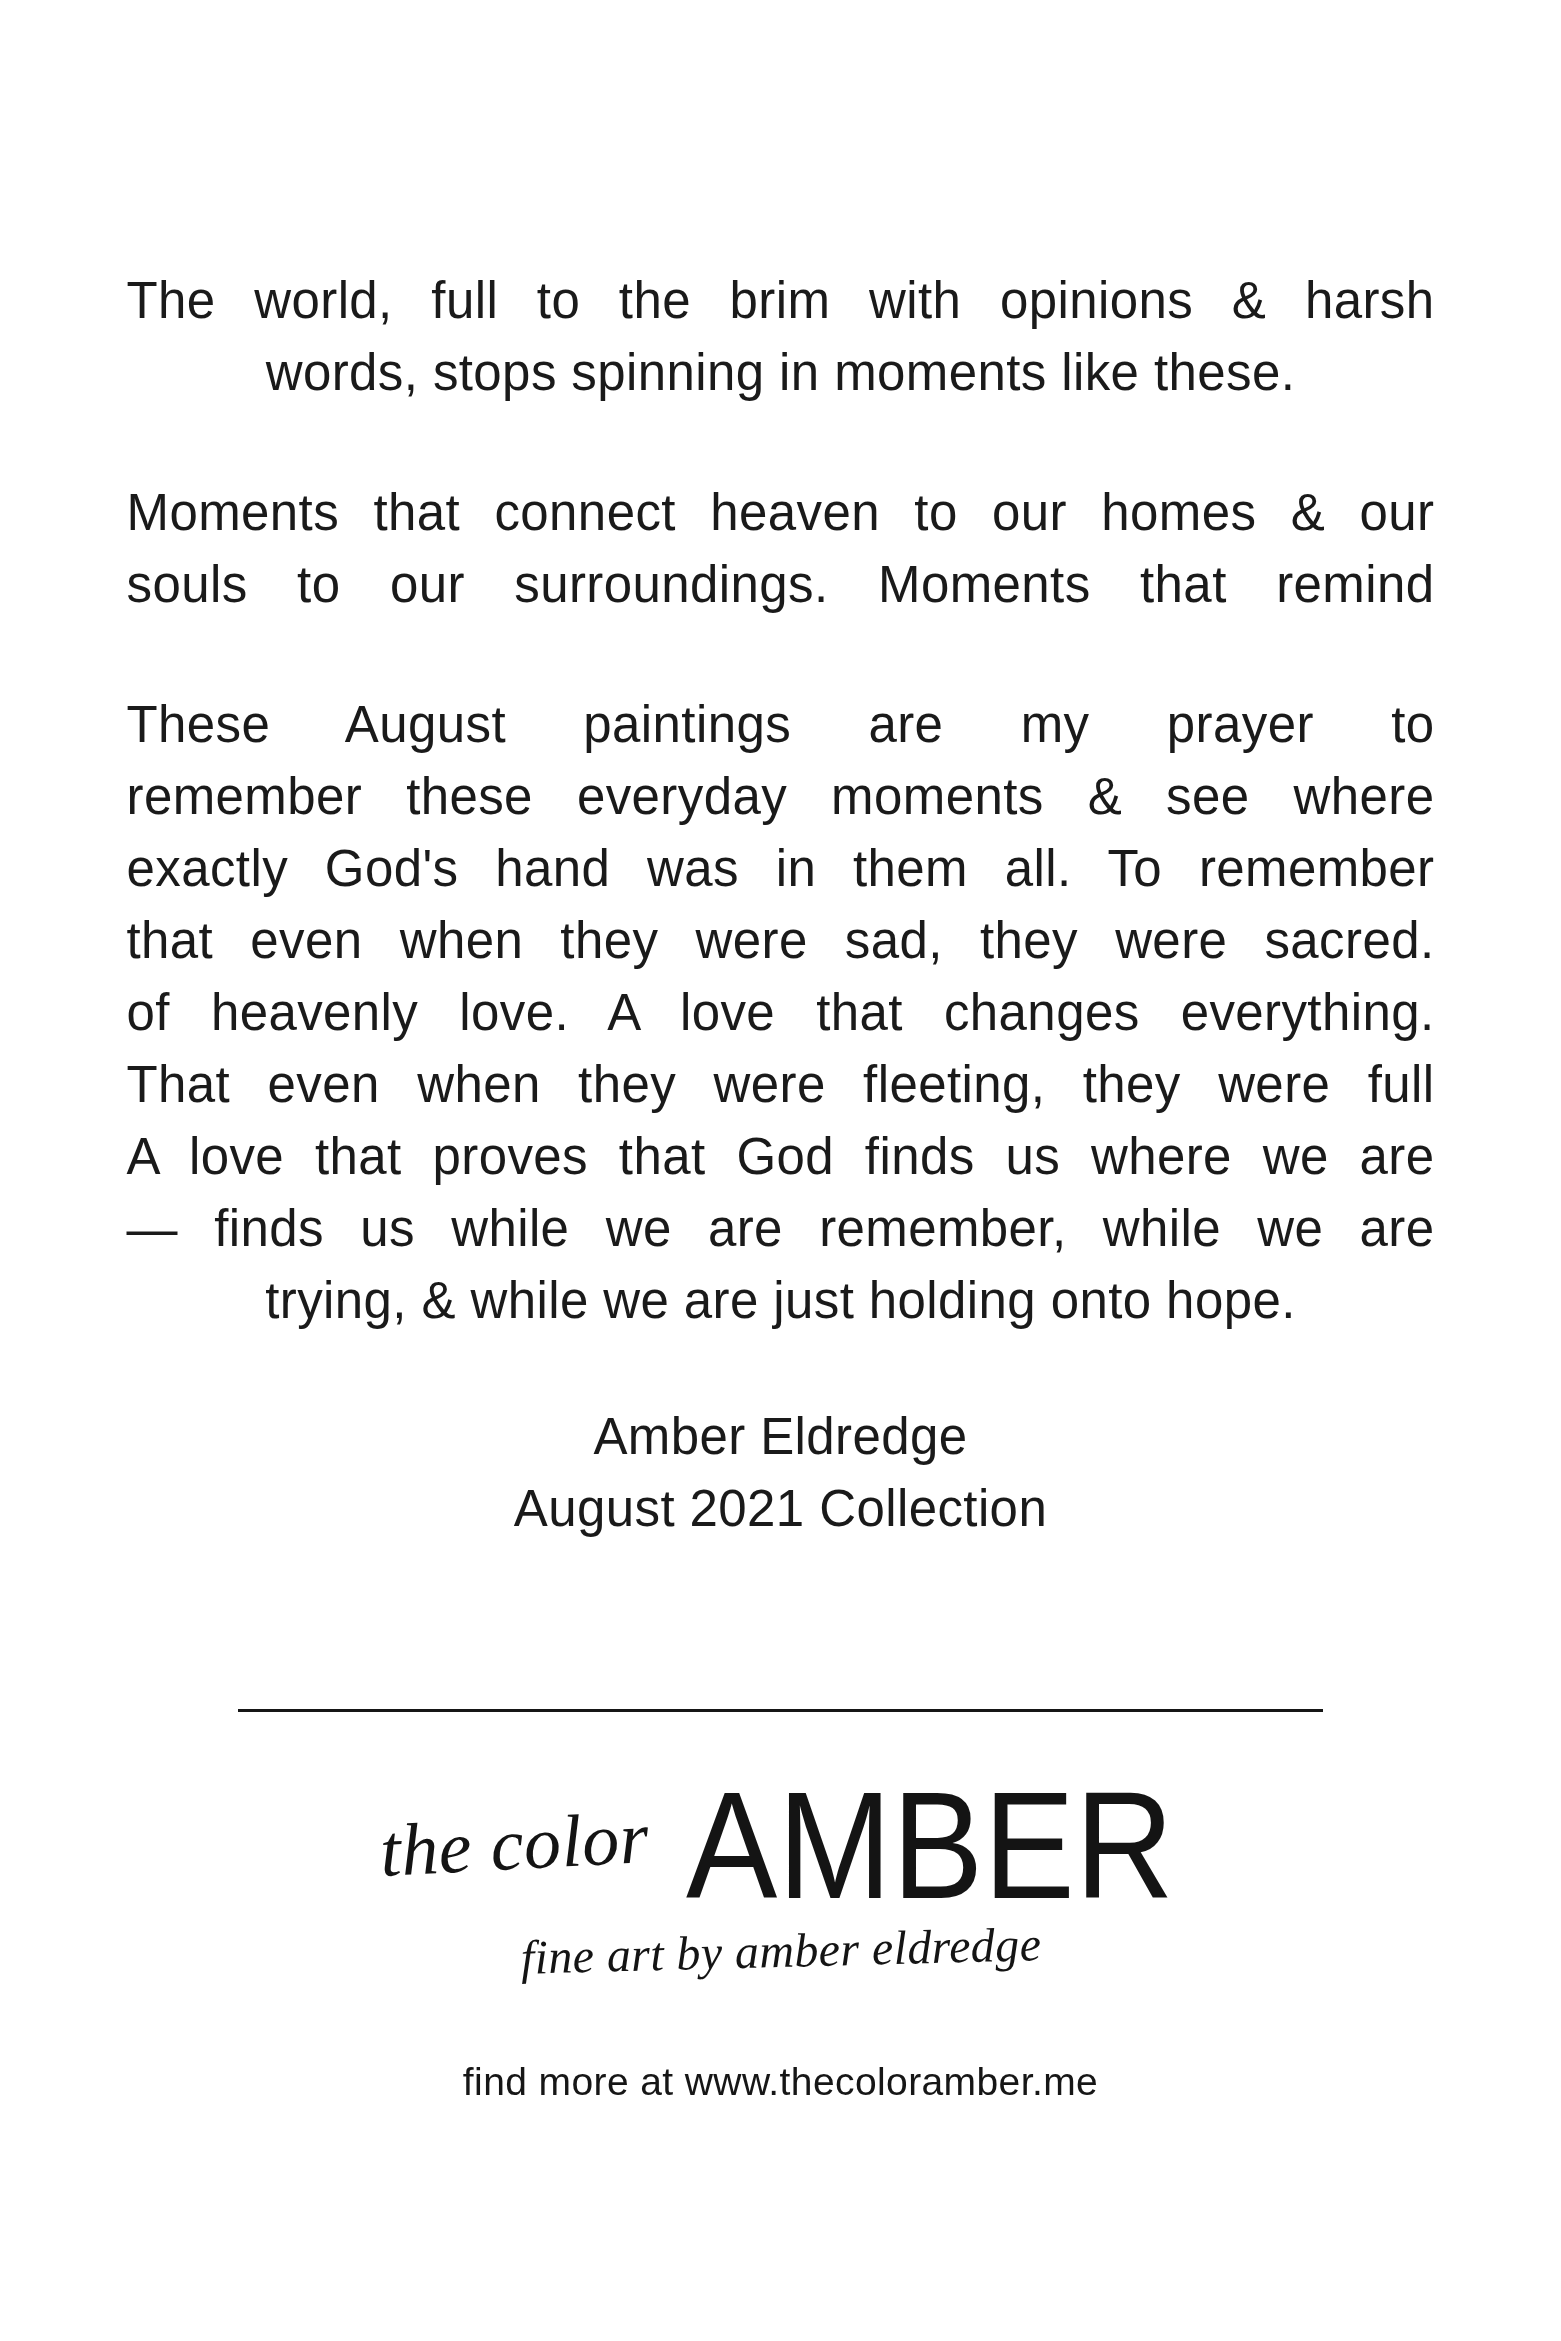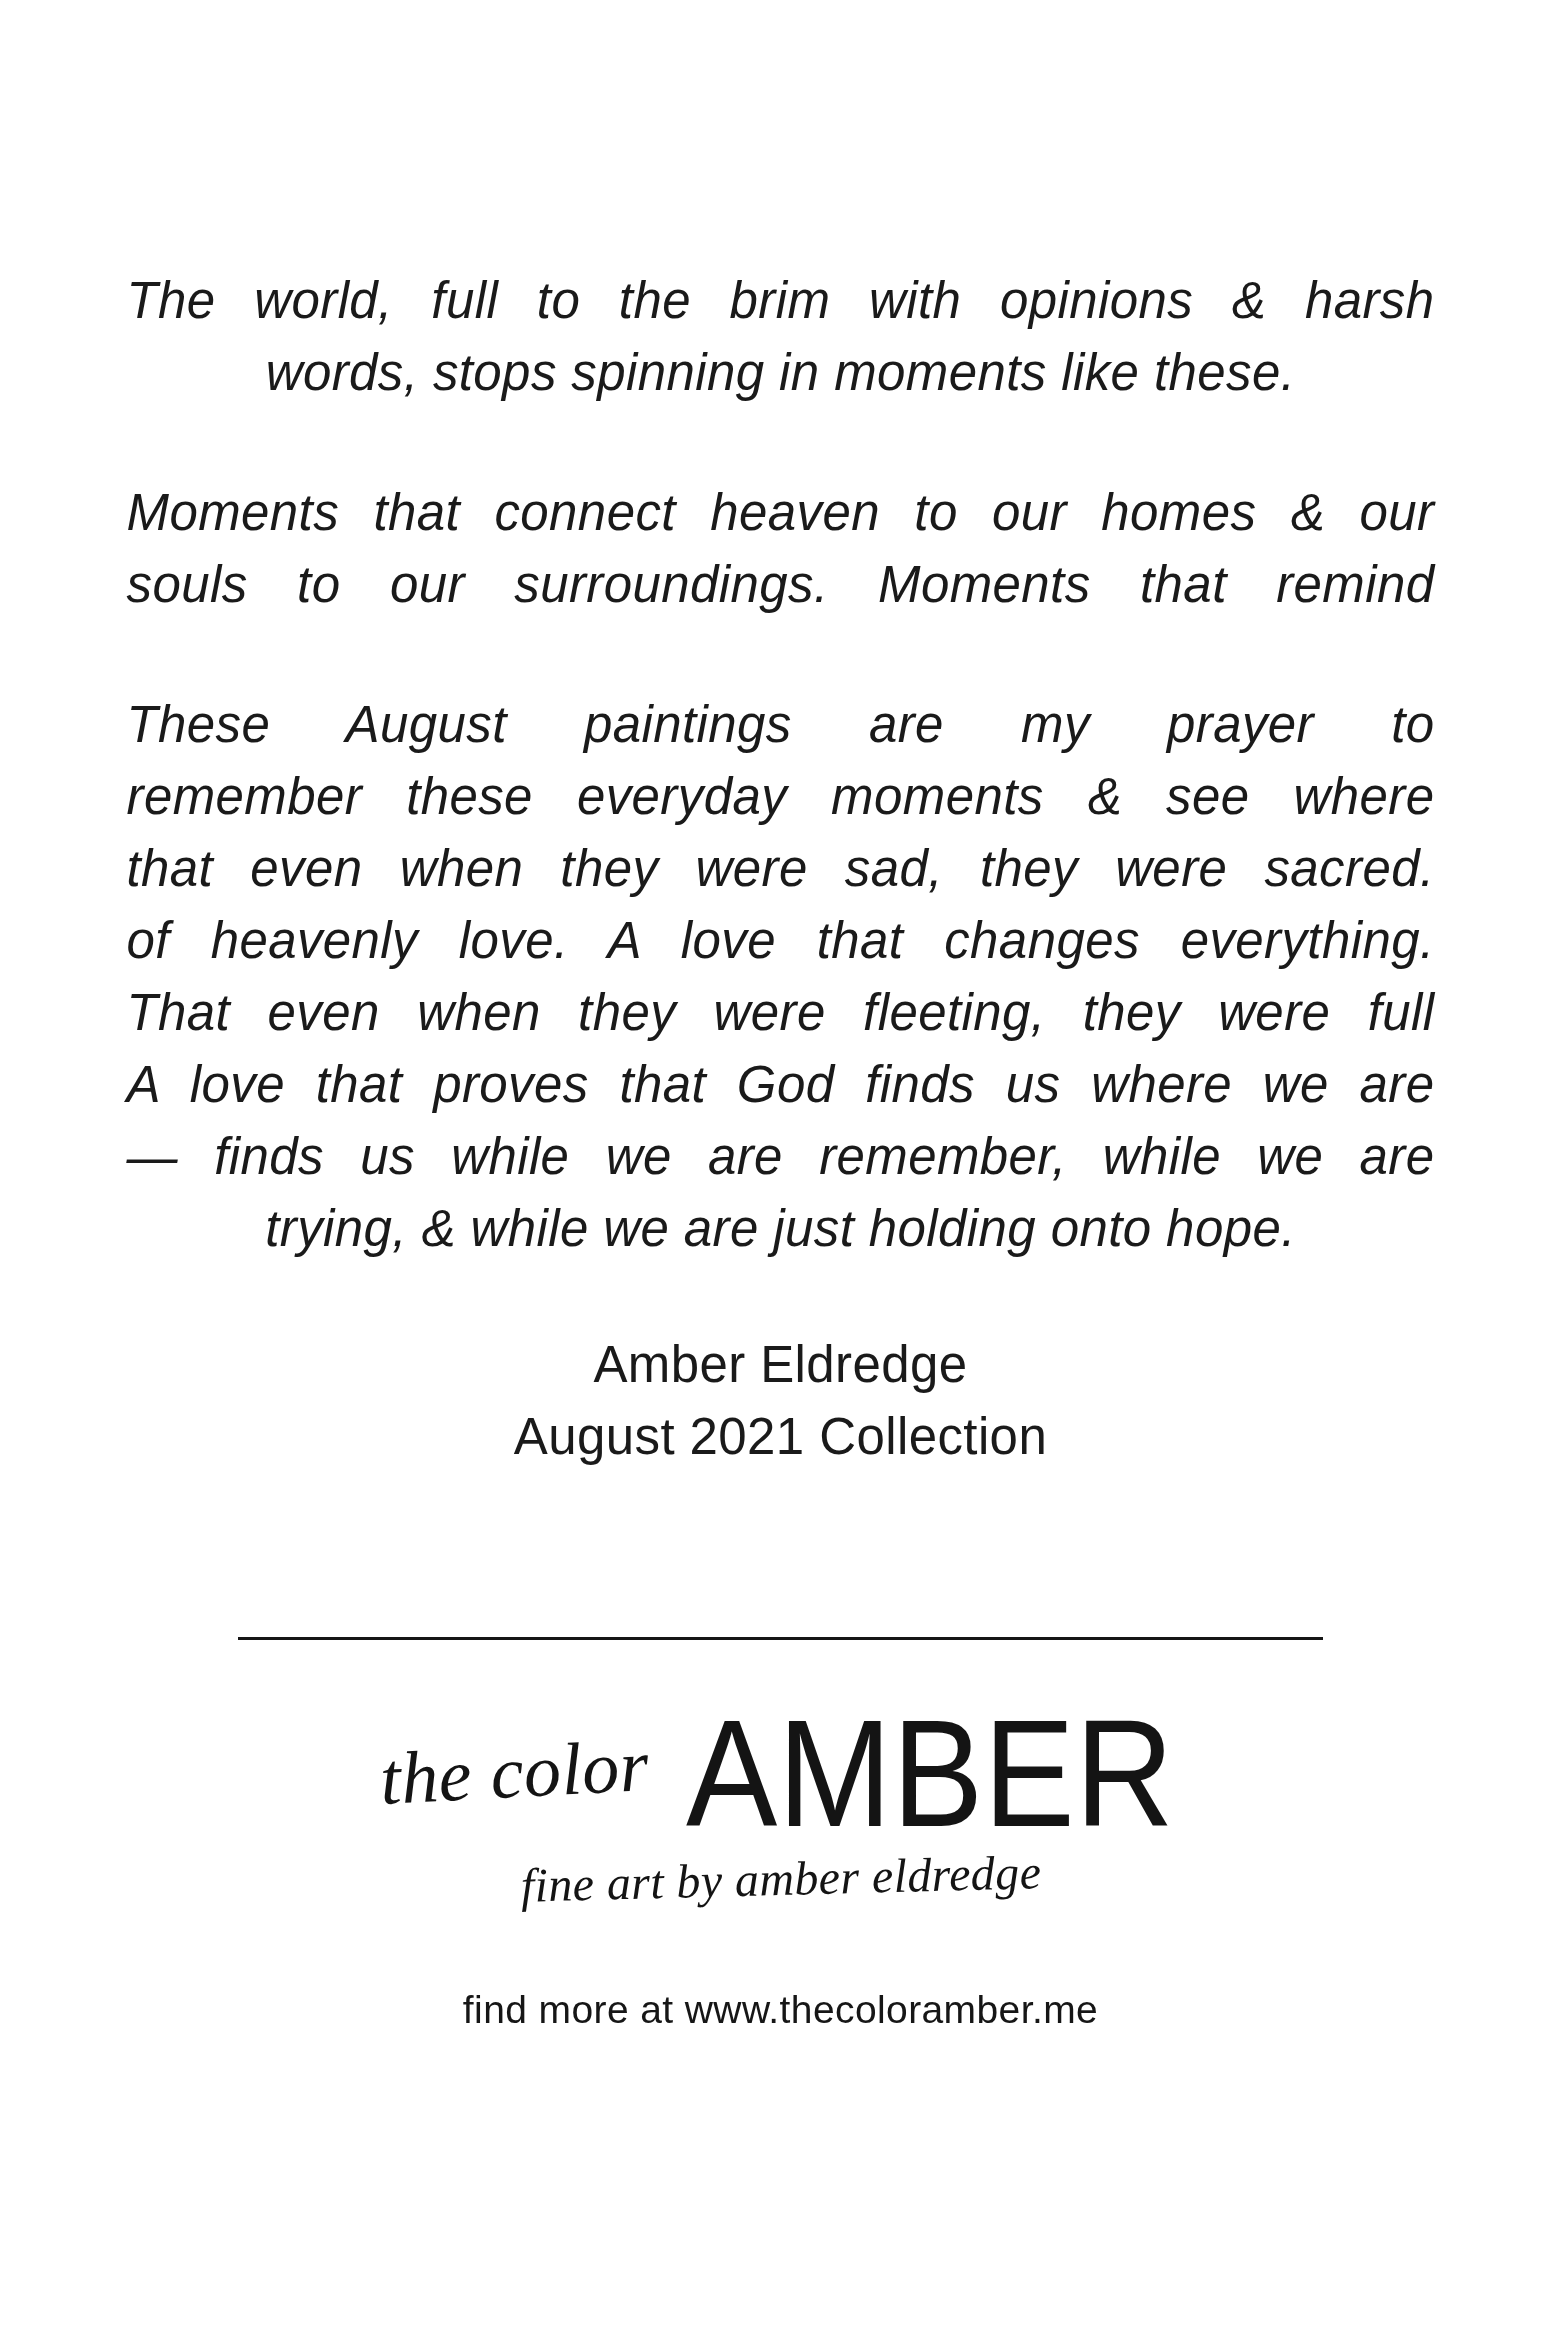--- a/index.html
+++ b/index.html
@@ -18,21 +18,21 @@
   .content {
     width: 1308px;
     margin: 0 auto;
     padding-top: 265px;
     font-size: 51px;
     line-height: 72px;
     letter-spacing: 0.4px;
   }
   .para { margin: 0 0 68px 0; }
   .para:last-of-type { margin-bottom: 64px; margin-top: 30px; }
-  .line { white-space: normal; font-style: italic; }
+  .line { white-space: normal; }
   .line.j { text-align: justify; text-align-last: justify; }
   .line.c { text-align: center; text-align-last: center; }
   .attribution { text-align: center; }
   .divider {
     border: none;
     width: 1085px;
     height: 3.2px;
     background: #161616;
     margin: 164px auto 0 auto;
   }
@@ -86,20 +86,21 @@
   </section>
 
   <section class="para">
     <div class="line j">Moments that connect heaven to our homes &amp; our</div>
     <div class="line j">souls to our surroundings. Moments that remind</div>
   </section>
 
   <section class="para">
     <div class="line j">These August paintings are my prayer to</div>
     <div class="line j">remember these everyday moments &amp; see where</div>
+    <div class="line j">exactly God's hand was in them all. To remember</div>
     <div class="line j">that even when they were sad, they were sacred.</div>
     <div class="line j">of heavenly love. A love that changes everything.</div>
     <div class="line j">That even when they were fleeting, they were full</div>
     <div class="line j">A love that proves that God finds us where we are</div>
     <div class="line j">— finds us while we are remember, while we are</div>
     <div class="line c">trying, &amp; while we are just holding onto hope.</div>
   </section>
 
   <div class="attribution">
     <div>Amber Eldredge</div>

